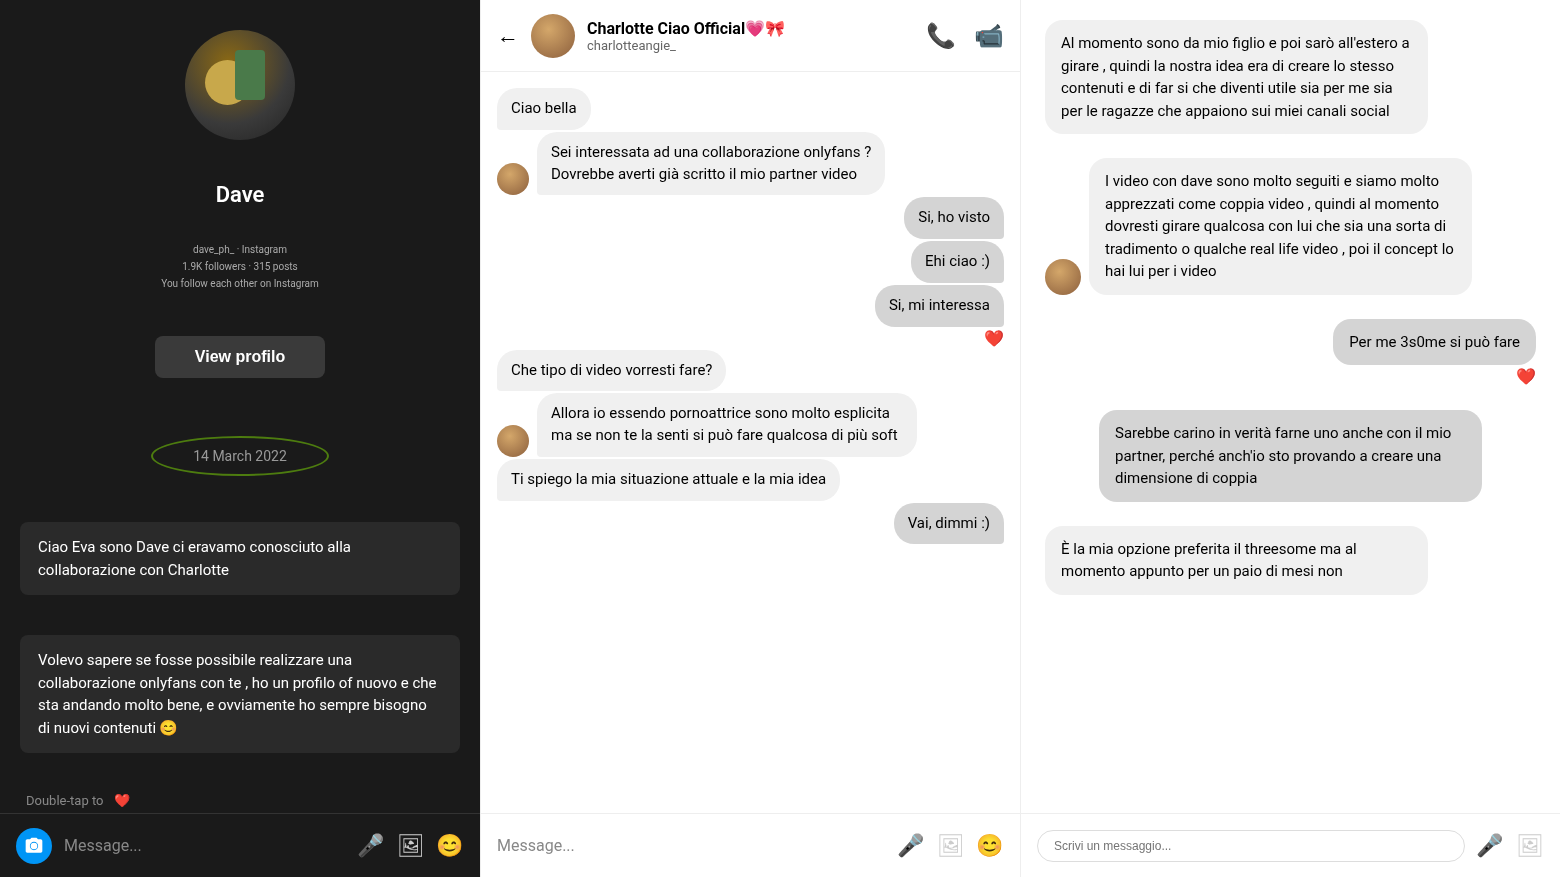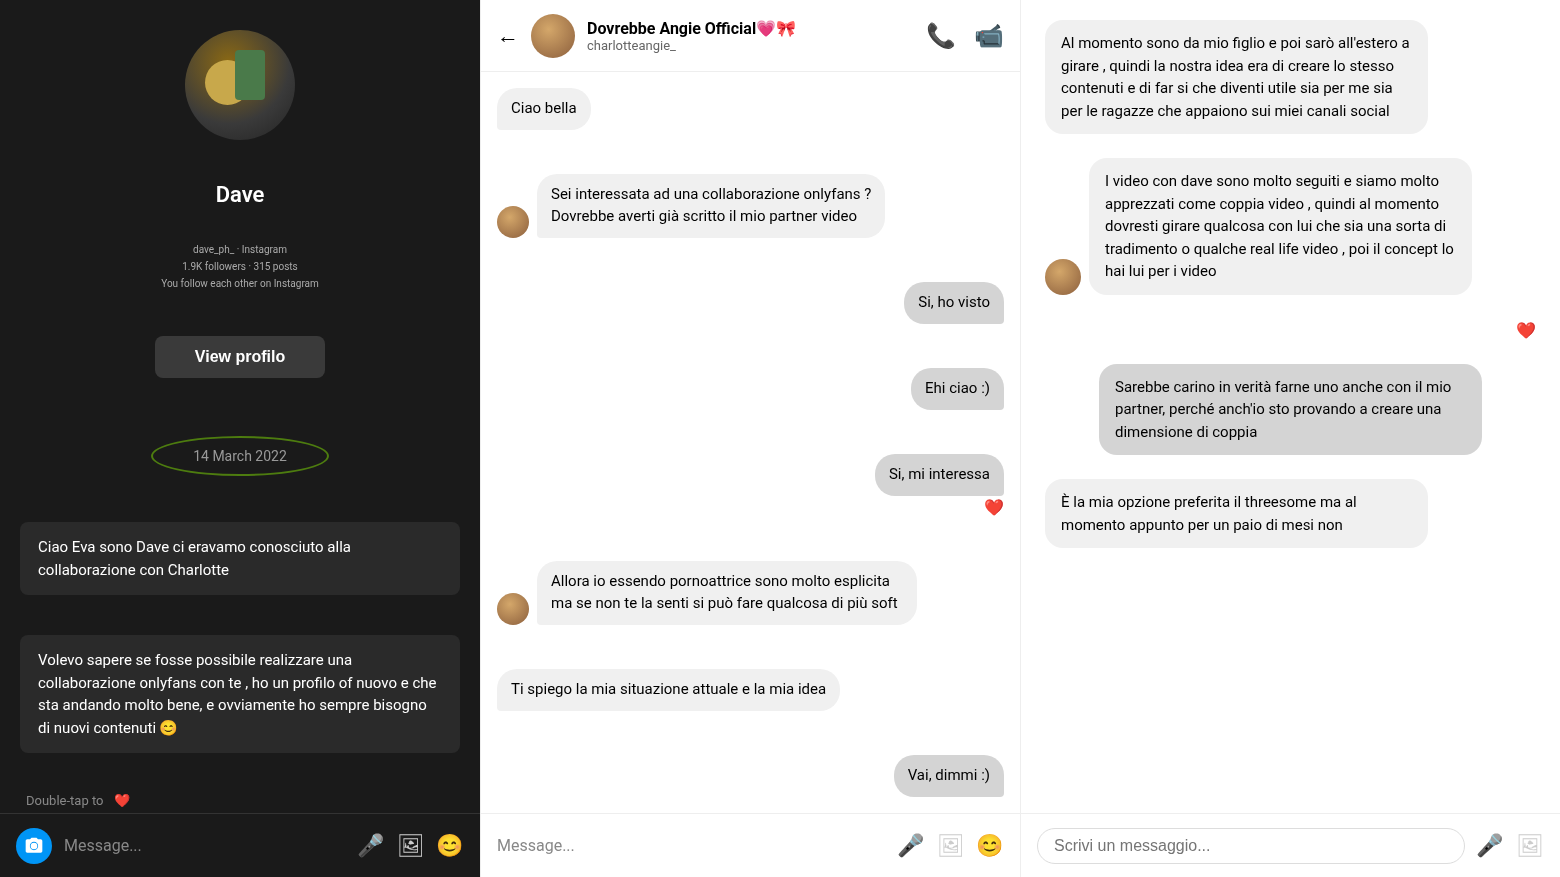--- a/index.html
+++ b/index.html
@@ -213,22 +213,21 @@
       cursor: pointer;
     }
 
     
     .chat-messages {
       flex: 1;
       overflow-y: auto;
       padding: 16px;
       display: flex;
       flex-direction: column;
-      gap: 10px;
-      justify-content: space-between;
+      gap: 2px;
     }
 
     .msg-row {
       display: flex;
       align-items: flex-end;
       gap: 8px;
     }
     .msg-row.sent {
       justify-content: flex-end;
     }
@@ -345,21 +344,21 @@
       background: #fff;
       border-top: 1px solid #eee;
       display: flex;
       align-items: center;
       padding: 0 16px;
       gap: 12px;
     }
     .message-input-right {
       flex: 1;
       color: #888;
-      font-size: 16px;
+      font-size: 12px;
       border: 1px solid #ddd;
       border-radius: 22px;
       padding: 8px 16px;
     }
   </style>
 </head>
 <body>
 
 <div class="left-panel">
   <div class="avatar-container">
@@ -397,21 +396,21 @@
   </div>
 </div>
 
 <div class="middle-panel">
   <div class="chat-header">
     <span class="back-arrow">←</span>
     <div class="header-avatar">
       <div class="header-avatar-img"></div>
     </div>
     <div class="header-info">
-      <div class="header-name">Dovrebbe Angie Official💗🎀</div>
+      <div class="header-name">Charlotte Ciao Official💗🎀</div>
       <div class="header-username">charlotteangie_</div>
     </div>
     <div class="header-actions">
       <span class="header-icon">📞</span>
       <span class="header-icon">📹</span>
     </div>
   </div>
 
   <div class="chat-messages">
 
@@ -430,20 +429,23 @@
 
     <div class="msg-row sent">
       <div class="bubble sent">Ehi ciao :)</div>
     </div>
 
     <div style="display:flex; flex-direction:column; align-items:flex-end;">
       <div class="bubble sent">Si, mi interessa</div>
       <div class="heart-reaction">❤️</div>
     </div>
 
+    <div class="msg-row received">
+      <div class="bubble received">Che tipo di video vorresti fare?</div>
+    </div>
 
     <div class="msg-row received">
       <div class="msg-avatar"></div>
       <div class="bubble received">Allora io essendo pornoattrice sono molto esplicita ma se non te la senti si può fare qualcosa di più soft</div>
     </div>
 
     <div class="msg-row received">
       <div class="bubble received">Ti spiego la mia situazione attuale e la mia idea</div>
     </div>
 
@@ -467,20 +469,21 @@
     <div class="right-row received-r">
       <div class="right-bubble received-r">Al momento sono da mio figlio e poi sarò all'estero a girare , quindi la nostra idea era di creare lo stesso contenuti e di far si che diventi utile sia per me sia per le ragazze che appaiono sui miei canali social</div>
     </div>
 
     <div class="right-row received-r">
       <div class="right-msg-avatar"></div>
       <div class="right-bubble received-r">I video con dave sono molto seguiti e siamo molto apprezzati come coppia video , quindi al momento dovresti girare qualcosa con lui che sia una sorta di tradimento o qualche real life video , poi il concept lo hai lui per i video</div>
     </div>
 
     <div style="display:flex; flex-direction:column; align-items:flex-end;">
+      <div class="right-bubble sent-r">Per me 3s0me si può fare</div>
       <div class="heart-reaction">❤️</div>
     </div>
 
     <div class="right-row sent-r">
       <div class="right-bubble sent-r">Sarebbe carino in verità farne uno anche con il mio partner, perché anch'io sto provando a creare una dimensione di coppia</div>
     </div>
 
     <div class="right-row received-r">
       <div class="right-bubble received-r">È la mia opzione preferita il threesome ma al momento appunto per un paio di mesi non</div>
     </div>

